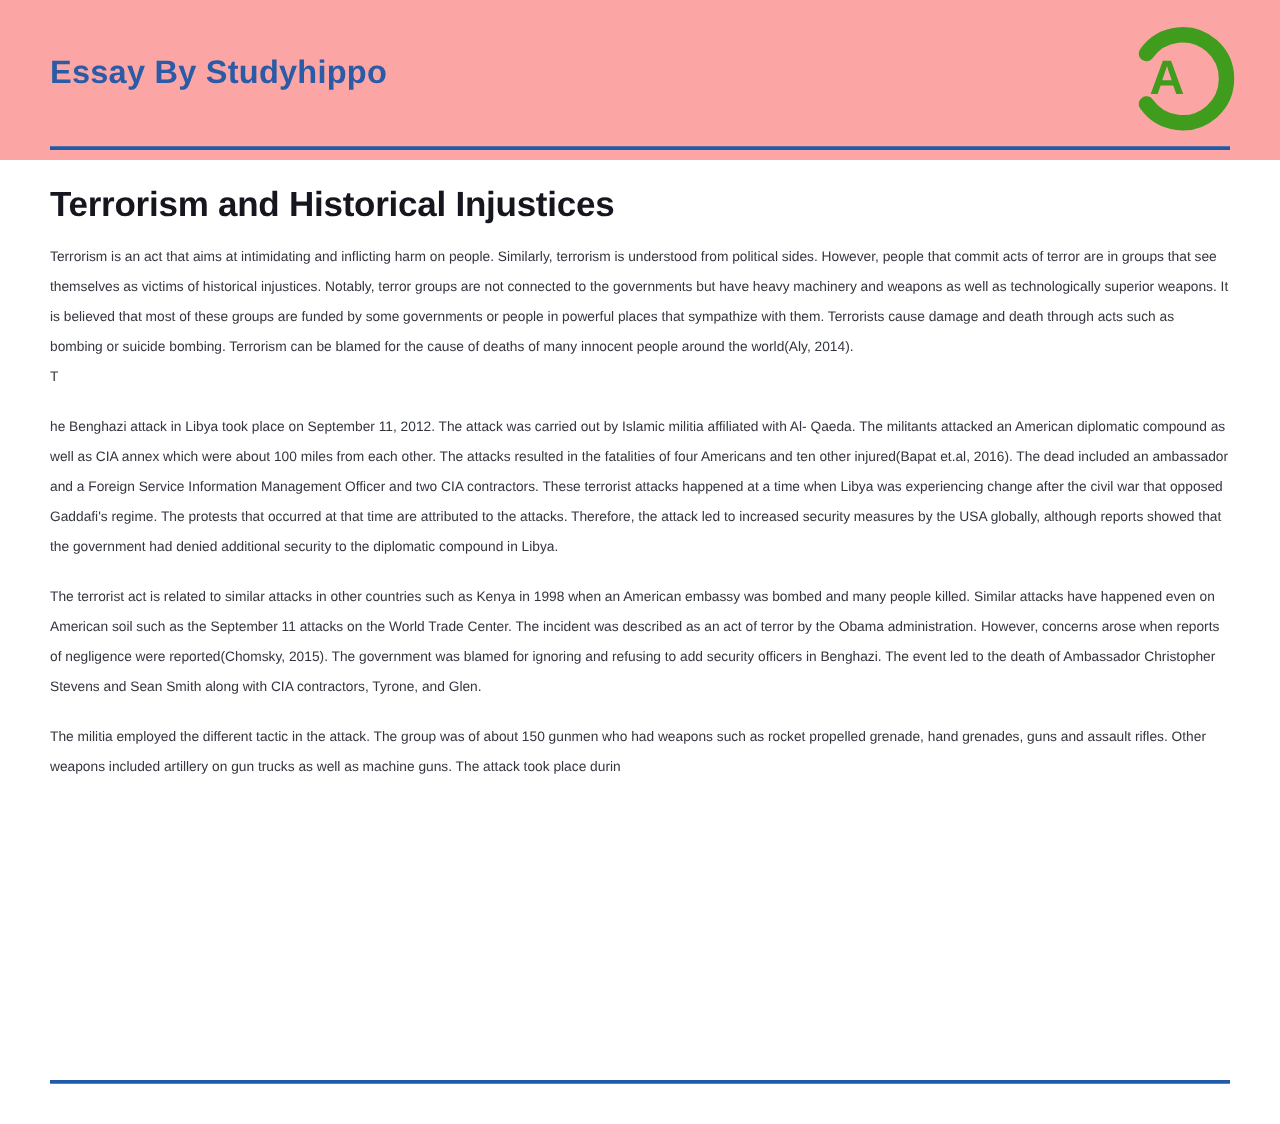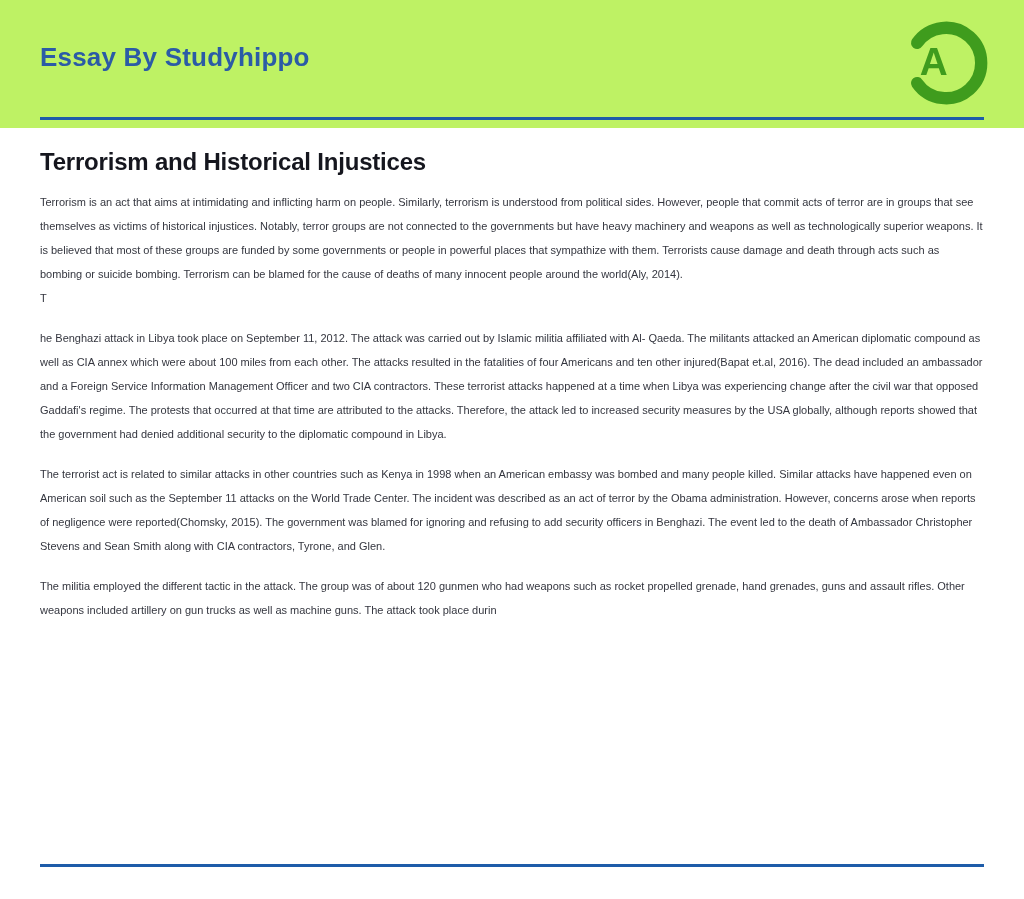--- a/index.html
+++ b/index.html
@@ -12,21 +12,21 @@
     position: relative;
     width: 1024px;
     height: 899px;
     background: #ffffff;
     overflow: hidden;
   }
   .header {
     position: relative;
     width: 100%;
     height: 128px;
-    background: #bef264;
+    background: #fca5a5;
   }
   .site-title {
     position: absolute;
     left: 40px;
     top: 42px;
     font-size: 26px;
     font-weight: bold;
     letter-spacing: 0.2px;
     color: #2b5ba6;
   }
@@ -53,21 +53,21 @@
     bottom: 8px;
     height: 3px;
     background: #1e5ca9;
   }
   .content {
     position: relative;
     padding: 20px 40px 0 40px;
     width: 1024px;
   }
   .article-title {
-    font-size: 24px;
+    font-size: 28px;
     font-weight: 800;
     color: #15161e;
     letter-spacing: -0.2px;
     margin-bottom: 14px;
   }
   .article p {
     font-size: 11px;
     line-height: 24px;
     color: #34363f;
     margin-bottom: 16px;
@@ -100,18 +100,18 @@
     <div class="header-divider"></div>
   </div>
 
   <div class="content article">
     <h1 class="article-title">Terrorism and Historical Injustices</h1>
 
     <p>Terrorism is an act that aims at intimidating and inflicting harm on people. Similarly, terrorism is understood from political sides. However, people that commit acts of terror are in groups that see themselves as victims of historical injustices. Notably, terror groups are not connected to the governments but have heavy machinery and weapons as well as technologically superior weapons. It is believed that most of these groups are funded by some governments or people in powerful places that sympathize with them. Terrorists cause damage and death through acts such as bombing or suicide bombing. Terrorism can be blamed for the cause of deaths of many innocent people around the world(Aly, 2014).
 T</p>
     <p>he Benghazi attack in Libya took place on September 11, 2012. The attack was carried out by Islamic militia affiliated with Al- Qaeda. The militants attacked an American diplomatic compound as well as CIA annex which were about 100 miles from each other. The attacks resulted in the fatalities of four Americans and ten other injured(Bapat et.al, 2016). The dead included an ambassador and a Foreign Service Information Management Officer and two CIA contractors. These terrorist attacks happened at a time when Libya was experiencing change after the civil war that opposed Gaddafi's regime. The protests that occurred at that time are attributed to the attacks. Therefore, the attack led to increased security measures by the USA globally, although reports showed that the government had denied additional security to the diplomatic compound in Libya.</p>
     <p>The terrorist act is related to similar attacks in other countries such as Kenya in 1998 when an American embassy was bombed and many people killed. Similar attacks have happened even on American soil such as the September 11 attacks on the World Trade Center. The incident was described as an act of terror by the Obama administration. However, concerns arose when reports of negligence were reported(Chomsky, 2015). The government was blamed for ignoring and refusing to add security officers in Benghazi. The event led to the death of Ambassador Christopher Stevens and Sean Smith along with CIA contractors, Tyrone, and Glen.</p>
-    <p>The militia employed the different tactic in the attack. The group was of about 120 gunmen who had weapons such as rocket propelled grenade, hand grenades, guns and assault rifles. Other weapons included artillery on gun trucks as well as machine guns. The attack took place durin</p>
+    <p>The militia employed the different tactic in the attack. The group was of about 150 gunmen who had weapons such as rocket propelled grenade, hand grenades, guns and assault rifles. Other weapons included artillery on gun trucks as well as machine guns. The attack took place durin</p>
   </div>
 
   <div class="footer-divider"></div>
 
 </div>
 
 </body></html>

